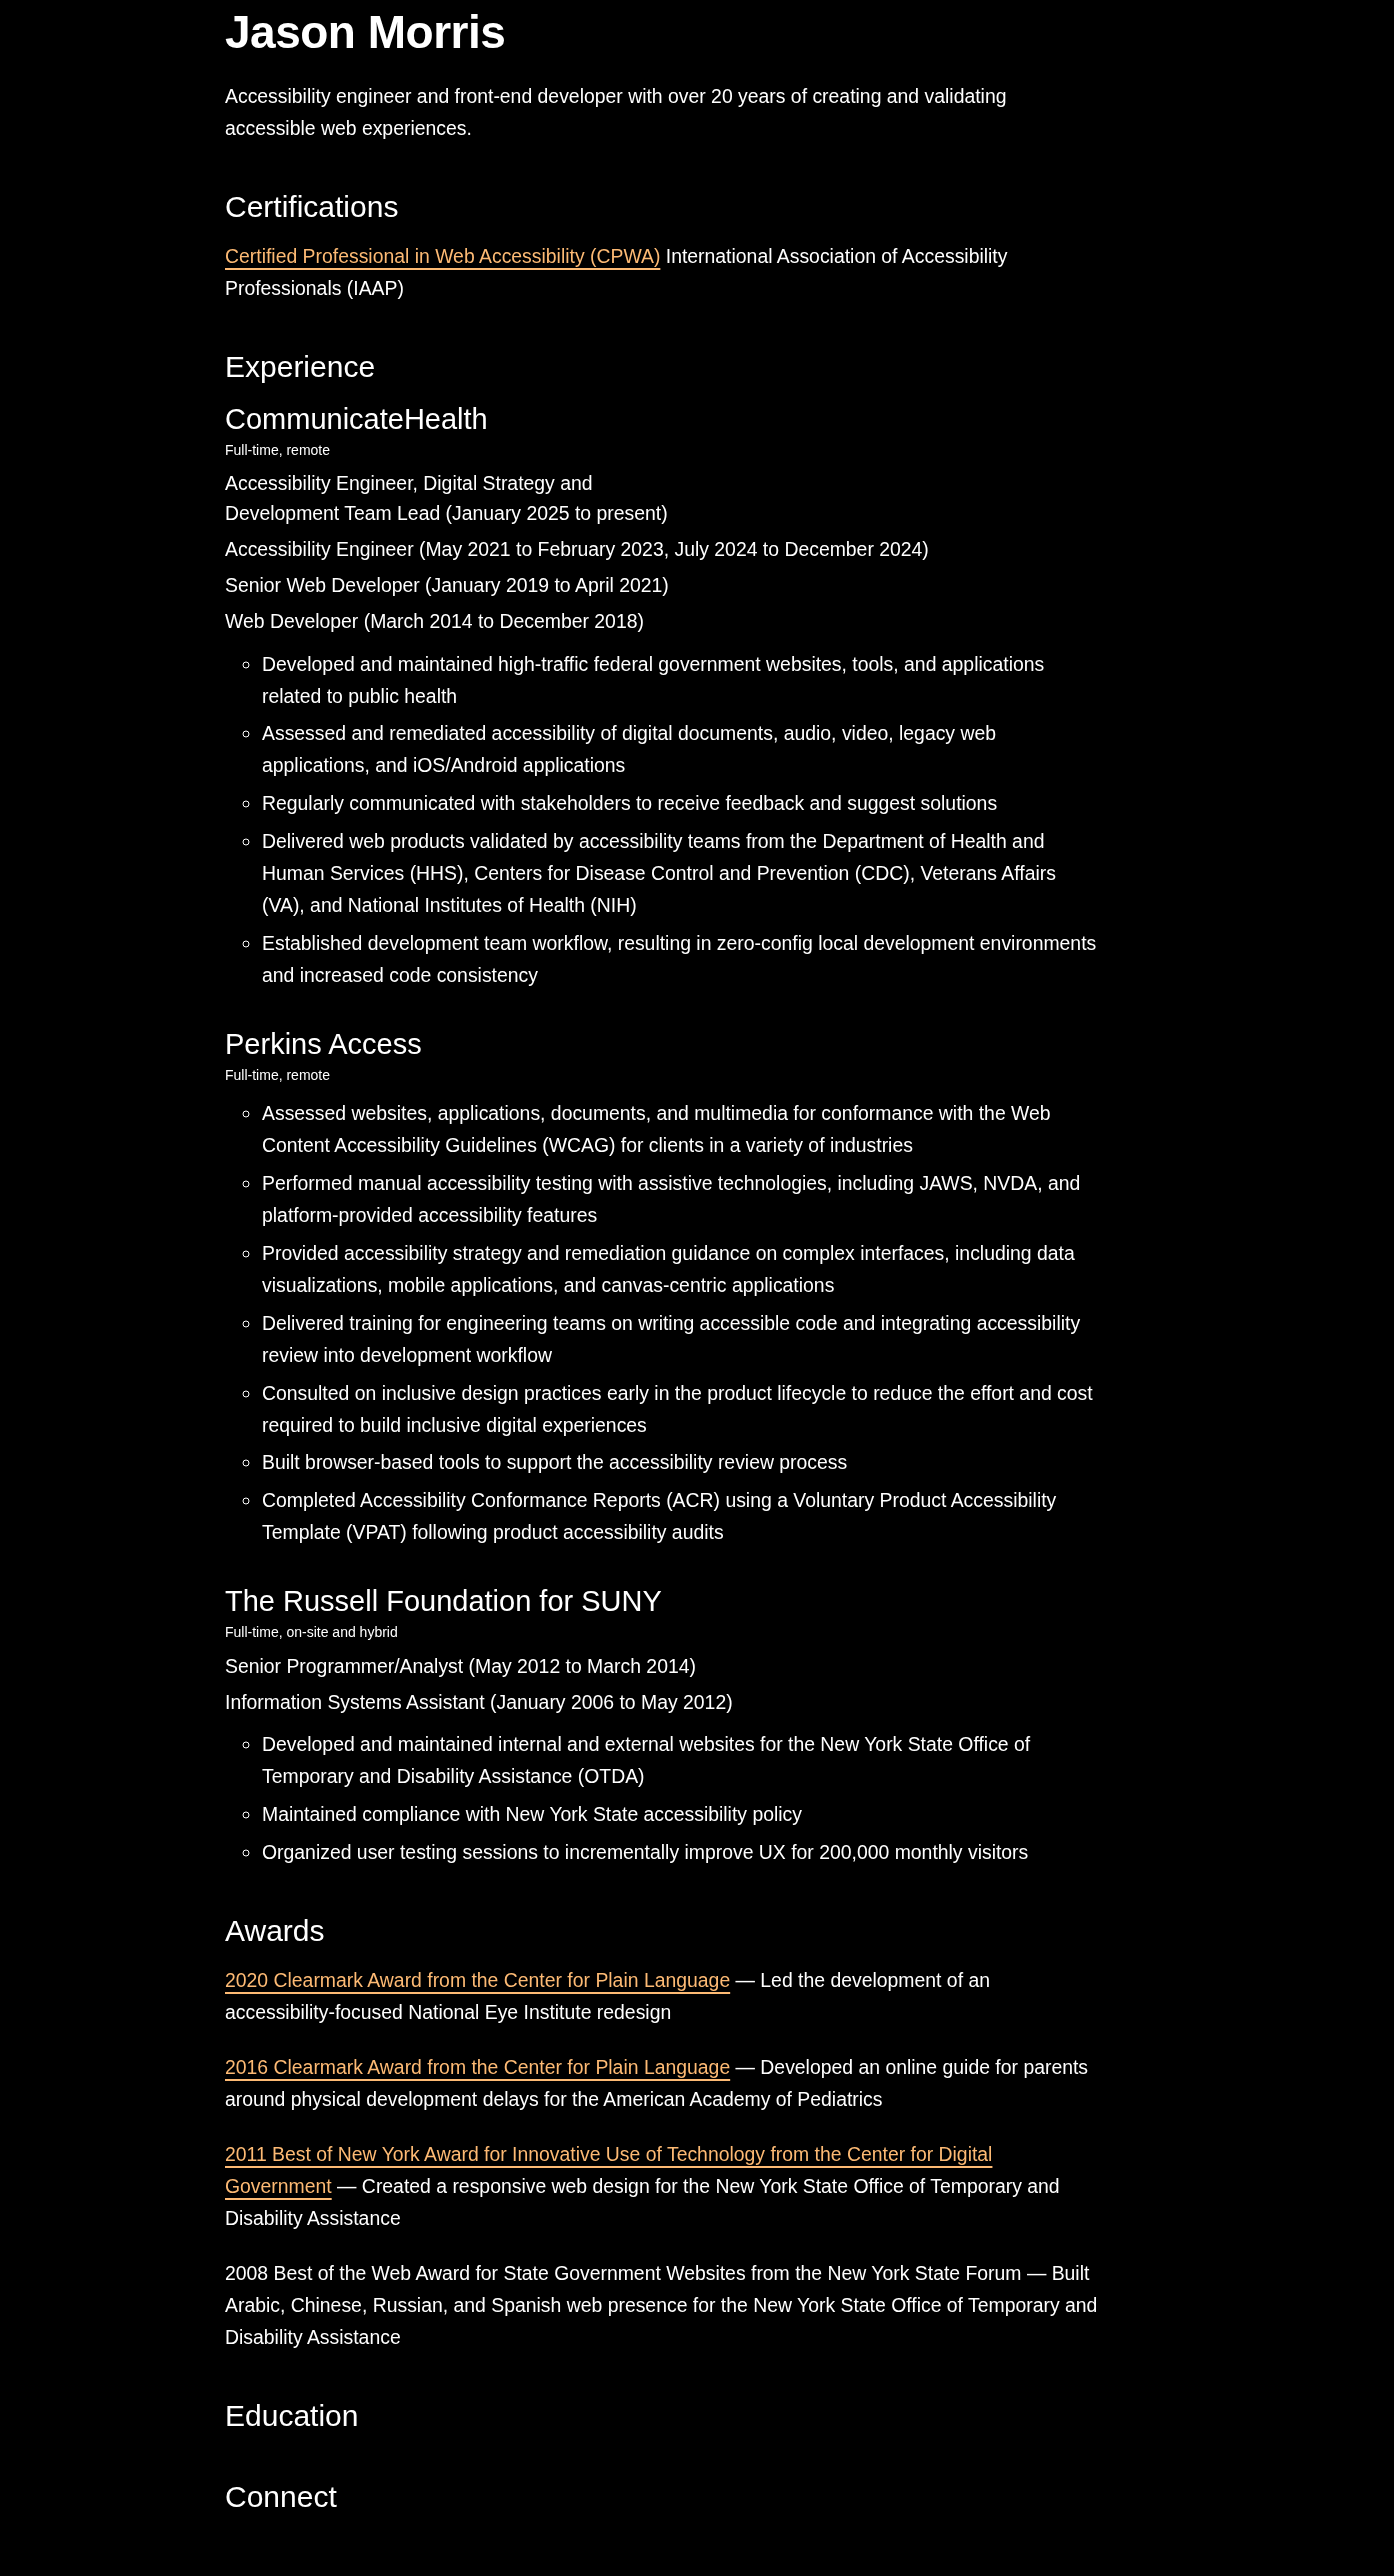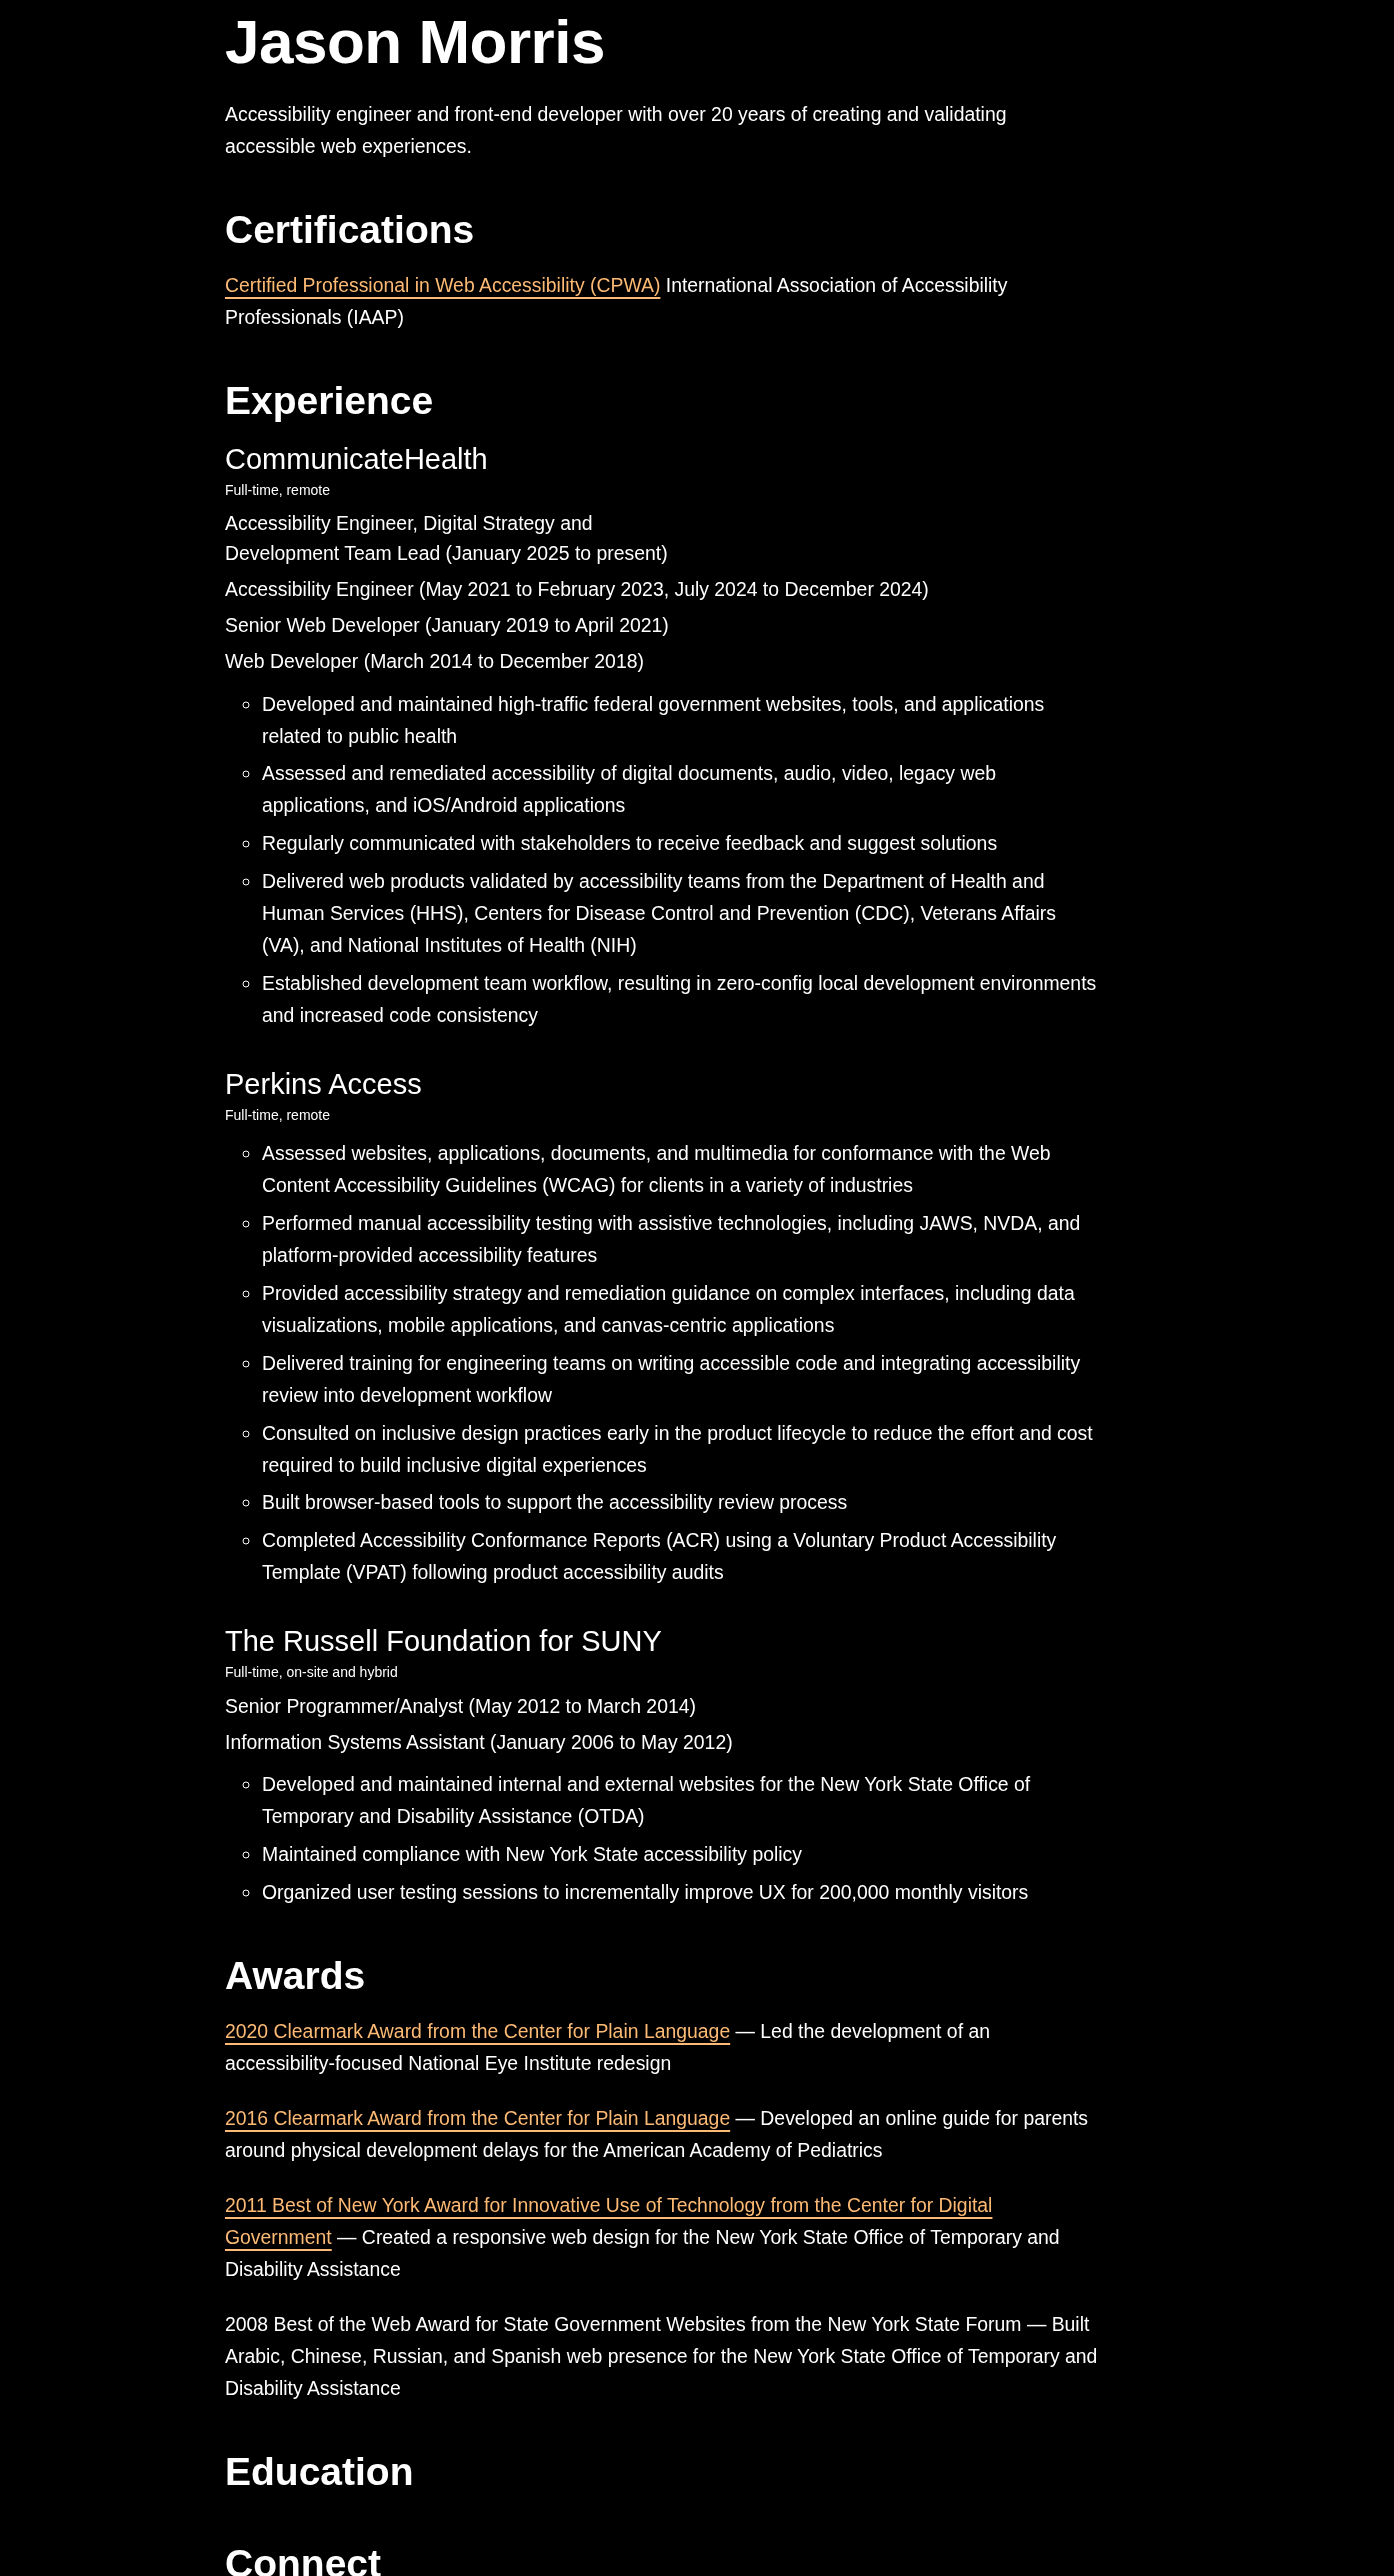--- a/index.html
+++ b/index.html
@@ -22,30 +22,30 @@
     width: 876px;
     padding-top: 5.8px;
   }
   a {
     color: #fdba74;
     text-decoration: underline;
     text-decoration-thickness: 1.9px;
     text-underline-offset: 4.8px;
   }
   h1 {
-    font-size: 62px;
+    font-size: 46px;
     line-height: 1.15;
     font-weight: 700;
     margin: 0 0 21px 0;
     letter-spacing: -0.5px;
   }
   .intro { margin: 0; }
   h2 {
-    font-size: 39px;
-    font-weight: 700;
+    font-size: 30px;
+    font-weight: 400;
     margin: 45px 0 15.5px 0;
     line-height: 1.2;
   }
   h3 {
     font-size: 29px;
     font-weight: 400;
     margin: 35px 0 3.9px 0;
     line-height: 1.25;
   }
   section[data-name="experience-section"] .job:first-of-type h3 { margin-top: 7.7px; }

